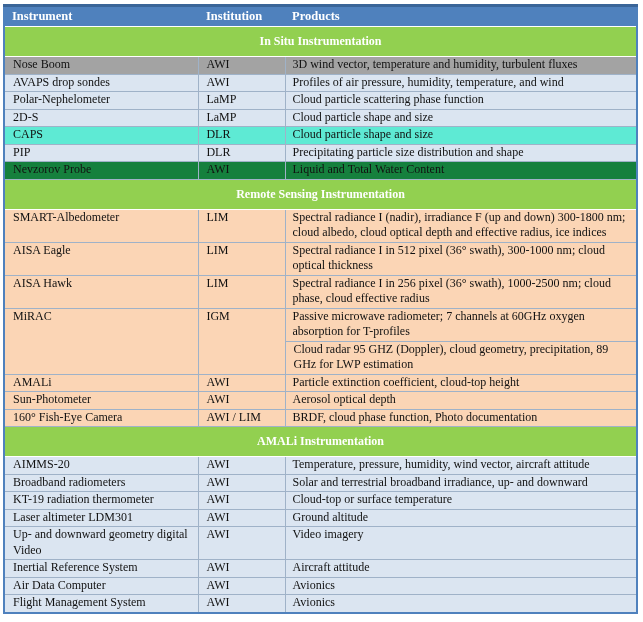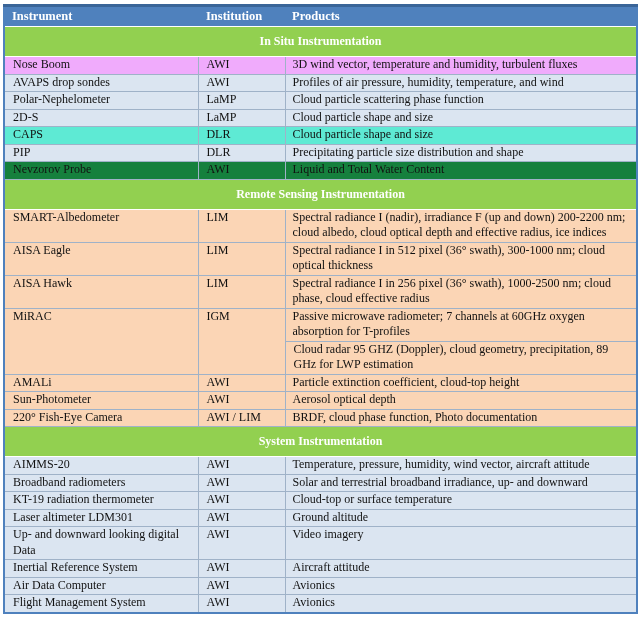--- a/index.html
+++ b/index.html
@@ -62,21 +62,21 @@
       <tr>
         <th>Instrument</th>
         <th>Institution</th>
         <th>Products</th>
       </tr>
     </thead>
     <tbody>
         <tr class="section-row">
           <td colspan="3">In Situ Instrumentation</td>
         </tr>
-        <tr style="background: #f0abfc;">
+        <tr style="background: #a3a3a3;">
           <td>Nose Boom</td>
           <td>AWI</td>
           <td>3D wind vector, temperature and humidity, turbulent fluxes</td>
         </tr>
         <tr style="background: rgb(219, 229, 241);">
           <td>AVAPS drop sondes</td>
           <td>AWI</td>
           <td>Profiles of air pressure, humidity, temperature, and wind</td>
         </tr>
         <tr style="background: rgb(219, 229, 241);">
@@ -103,21 +103,21 @@
           <td>Nevzorov Probe</td>
           <td>AWI</td>
           <td>Liquid and Total Water Content</td>
         </tr>
         <tr class="section-row">
           <td colspan="3">Remote Sensing Instrumentation</td>
         </tr>
         <tr style="background: rgb(251, 213, 181);">
           <td>SMART-Albedometer</td>
           <td>LIM</td>
-          <td>Spectral radiance I (nadir), irradiance F (up and down) 200-2200 nm; cloud albedo, cloud optical depth and effective radius, ice indices</td>
+          <td>Spectral radiance I (nadir), irradiance F (up and down) 300-1800 nm; cloud albedo, cloud optical depth and effective radius, ice indices</td>
         </tr>
         <tr style="background: rgb(251, 213, 181);">
           <td>AISA Eagle</td>
           <td>LIM</td>
           <td>Spectral radiance I in 512 pixel (36° swath), 300-1000 nm; cloud optical thickness</td>
         </tr>
         <tr style="background: rgb(251, 213, 181);">
           <td>AISA Hawk</td>
           <td>LIM</td>
           <td>Spectral radiance I in 256 pixel (36° swath), 1000-2500 nm; cloud phase, cloud effective radius</td>
@@ -134,26 +134,26 @@
           <td>AMALi</td>
           <td>AWI</td>
           <td>Particle extinction coefficient, cloud-top height</td>
         </tr>
         <tr style="background: rgb(251, 213, 181);">
           <td>Sun-Photometer</td>
           <td>AWI</td>
           <td>Aerosol optical depth</td>
         </tr>
         <tr style="background: rgb(251, 213, 181);">
-          <td>220° Fish-Eye Camera</td>
+          <td>160° Fish-Eye Camera</td>
           <td>AWI / LIM</td>
           <td>BRDF, cloud phase function, Photo documentation</td>
         </tr>
         <tr class="section-row">
-          <td colspan="3">System Instrumentation</td>
+          <td colspan="3">AMALi Instrumentation</td>
         </tr>
         <tr style="background: rgb(219, 229, 241);">
           <td>AIMMS-20</td>
           <td>AWI</td>
           <td>Temperature, pressure, humidity, wind vector, aircraft attitude</td>
         </tr>
         <tr style="background: rgb(219, 229, 241);">
           <td>Broadband radiometers</td>
           <td>AWI</td>
           <td>Solar and terrestrial broadband irradiance, up- and downward</td>
@@ -162,21 +162,21 @@
           <td>KT-19 radiation thermometer</td>
           <td>AWI</td>
           <td>Cloud-top or surface temperature</td>
         </tr>
         <tr style="background: rgb(219, 229, 241);">
           <td>Laser altimeter LDM301</td>
           <td>AWI</td>
           <td>Ground altitude</td>
         </tr>
         <tr style="background: rgb(219, 229, 241);">
-          <td>Up- and downward looking digital Data</td>
+          <td>Up- and downward geometry digital Video</td>
           <td>AWI</td>
           <td>Video imagery</td>
         </tr>
         <tr style="background: rgb(219, 229, 241);">
           <td>Inertial Reference System</td>
           <td>AWI</td>
           <td>Aircraft attitude</td>
         </tr>
         <tr style="background: rgb(219, 229, 241);">
           <td>Air Data Computer</td>

